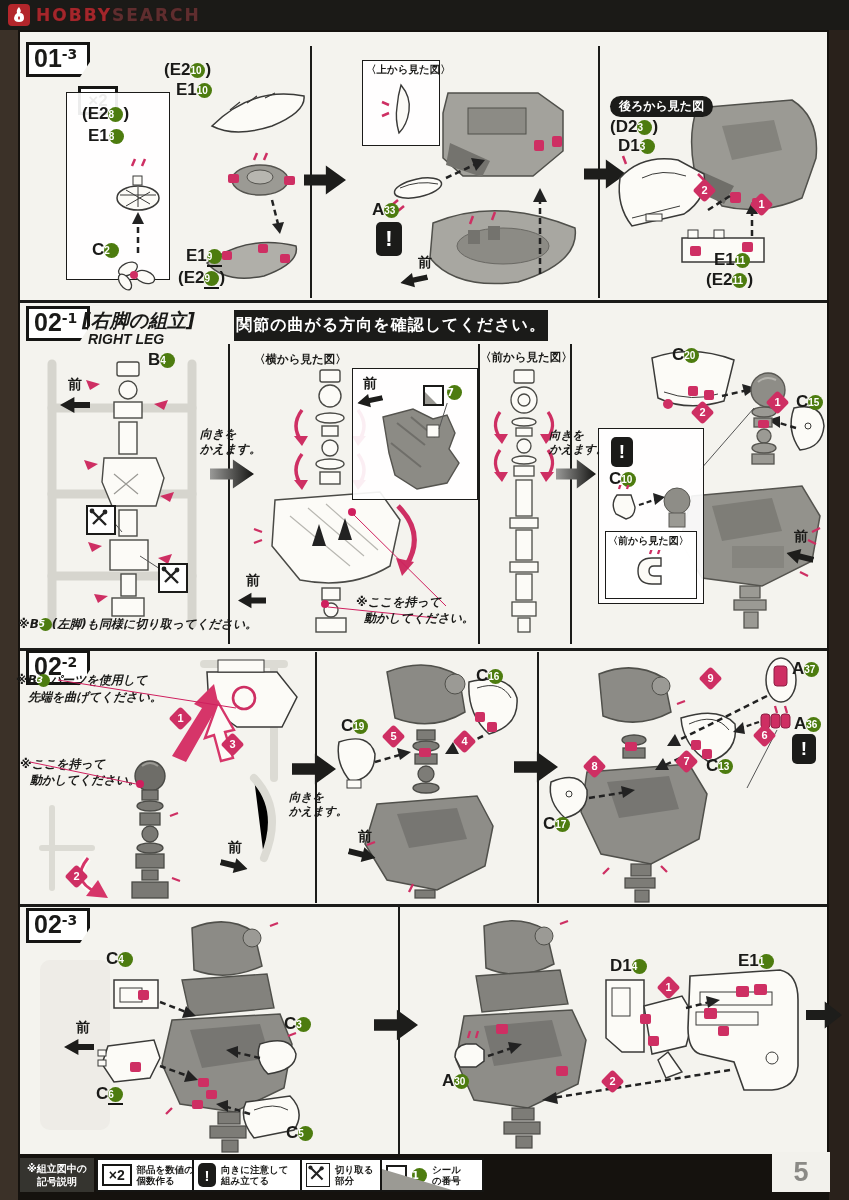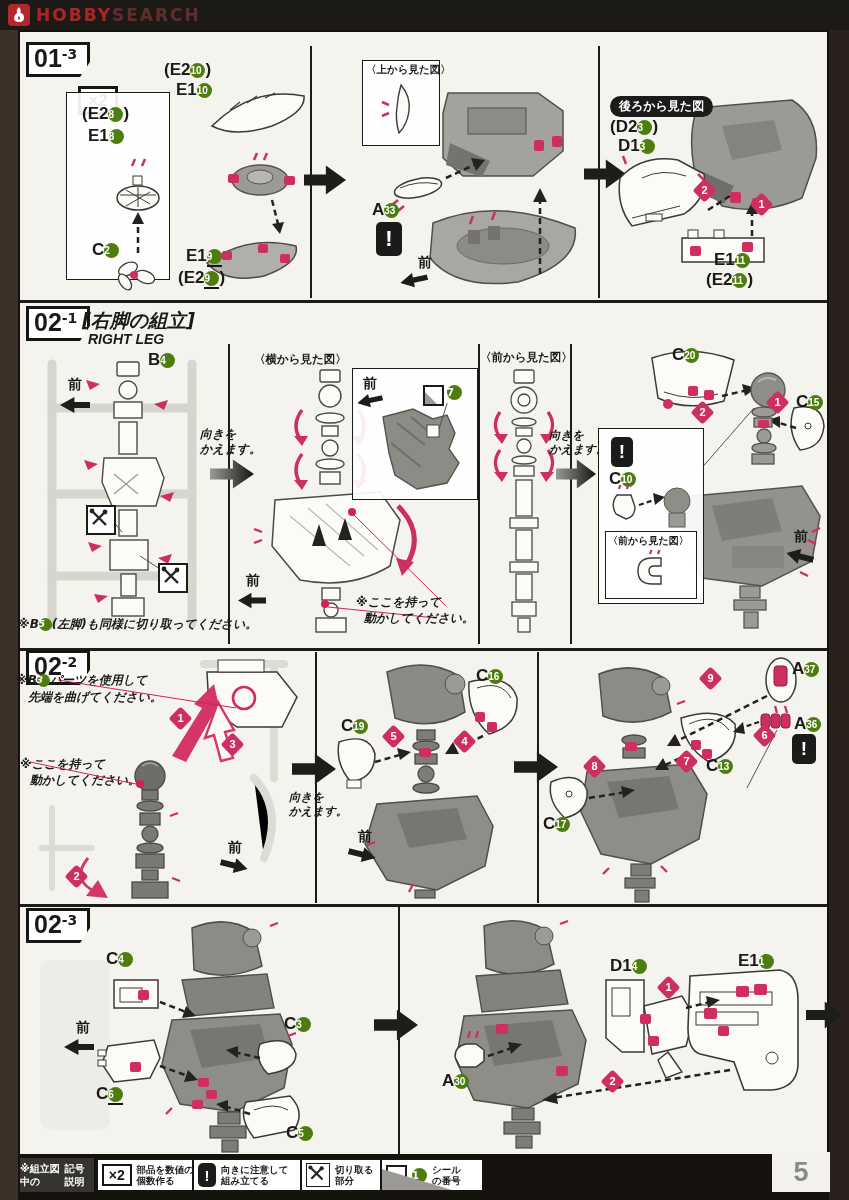--- a/index.html
+++ b/index.html
@@ -46,21 +46,21 @@
   .farrow{position:absolute;background:#1d1d1b;clip-path:polygon(0 33%,52% 33%,52% 5%,100% 50%,52% 95%,52% 67%,0 67%);}
   .farrow.grad{background:linear-gradient(90deg,#9a9a98,#141412);}
   .nip{position:absolute;width:26px;height:26px;background:#fff;border:2px solid #1b1b19;}
   .sealic{position:absolute;width:17px;height:17px;background:#fff;border:2px solid #1b1b19;overflow:hidden;}
   .sealic .fold{position:absolute;left:0;bottom:0;width:100%;height:100%;
                 background:#9b9a94;clip-path:polygon(0 30%,0 100%,70% 100%);}
   .ghost{position:absolute;background:#e7e6df;border-radius:10px;}
   
   .lgbox{position:absolute;background:#fff;border:2px solid #151513;display:flex;align-items:center;gap:5px;padding:0 4px;}
   .lgtext{font-size:9.5px;font-weight:bold;line-height:11px;white-space:nowrap;}
-  .lgtitle{position:absolute;background:#35342f;color:#fff;display:flex;flex-direction:row;justify-content:center;
+  .lgtitle{position:absolute;background:#35342f;color:#fff;display:flex;flex-direction:column;justify-content:center;
            align-items:center;font-size:10px;font-weight:bold;line-height:13px;}
   .tab5{position:absolute;background:#f2f1ec;color:#8b8a86;font-size:27px;font-weight:bold;
         display:flex;align-items:center;justify-content:center;font-family:"Liberation Sans",sans-serif;}
 </style>
 </head>
 <body>
 
 <div id="root">
 
   <div class="topbar">
@@ -196,20 +196,21 @@
   <div class="pd" style="left:753px;top:196px">
       <i>1</i>
     </div>
 
   <div class="shead" style="left:26px;top:306px">
     <span class="hm">02</span>
     <span class="hs">-1</span>
   </div>
   <span class="note" style="left:82px;top:308px;font-size:19px">[右脚の組立]</span>
   <span class="note" style="left:88px;top:331px;font-size:14px;font-family:'Liberation Sans',sans-serif">RIGHT LEG</span>
+  <div class="banner" style="left:234px;top:310px;width:314px">関節の曲がる方向を確認してください。</div>
 
   <div class="vline" style="left:228px;top:344px;height:300px"></div>
   <div class="vline" style="left:478px;top:344px;height:300px"></div>
   <div class="vline" style="left:570px;top:344px;height:300px"></div>
 
   <svg class="abs" style="left:22px;top:346px" width="204" height="296" viewBox="0 0 204 296">
     <g stroke="#d6d5ce" stroke-width="9" stroke-linecap="round">
       <path d="M30,18 V278"></path>
         <path d="M170,18 V278"></path>
         <path d="M30,62 H170"></path>

